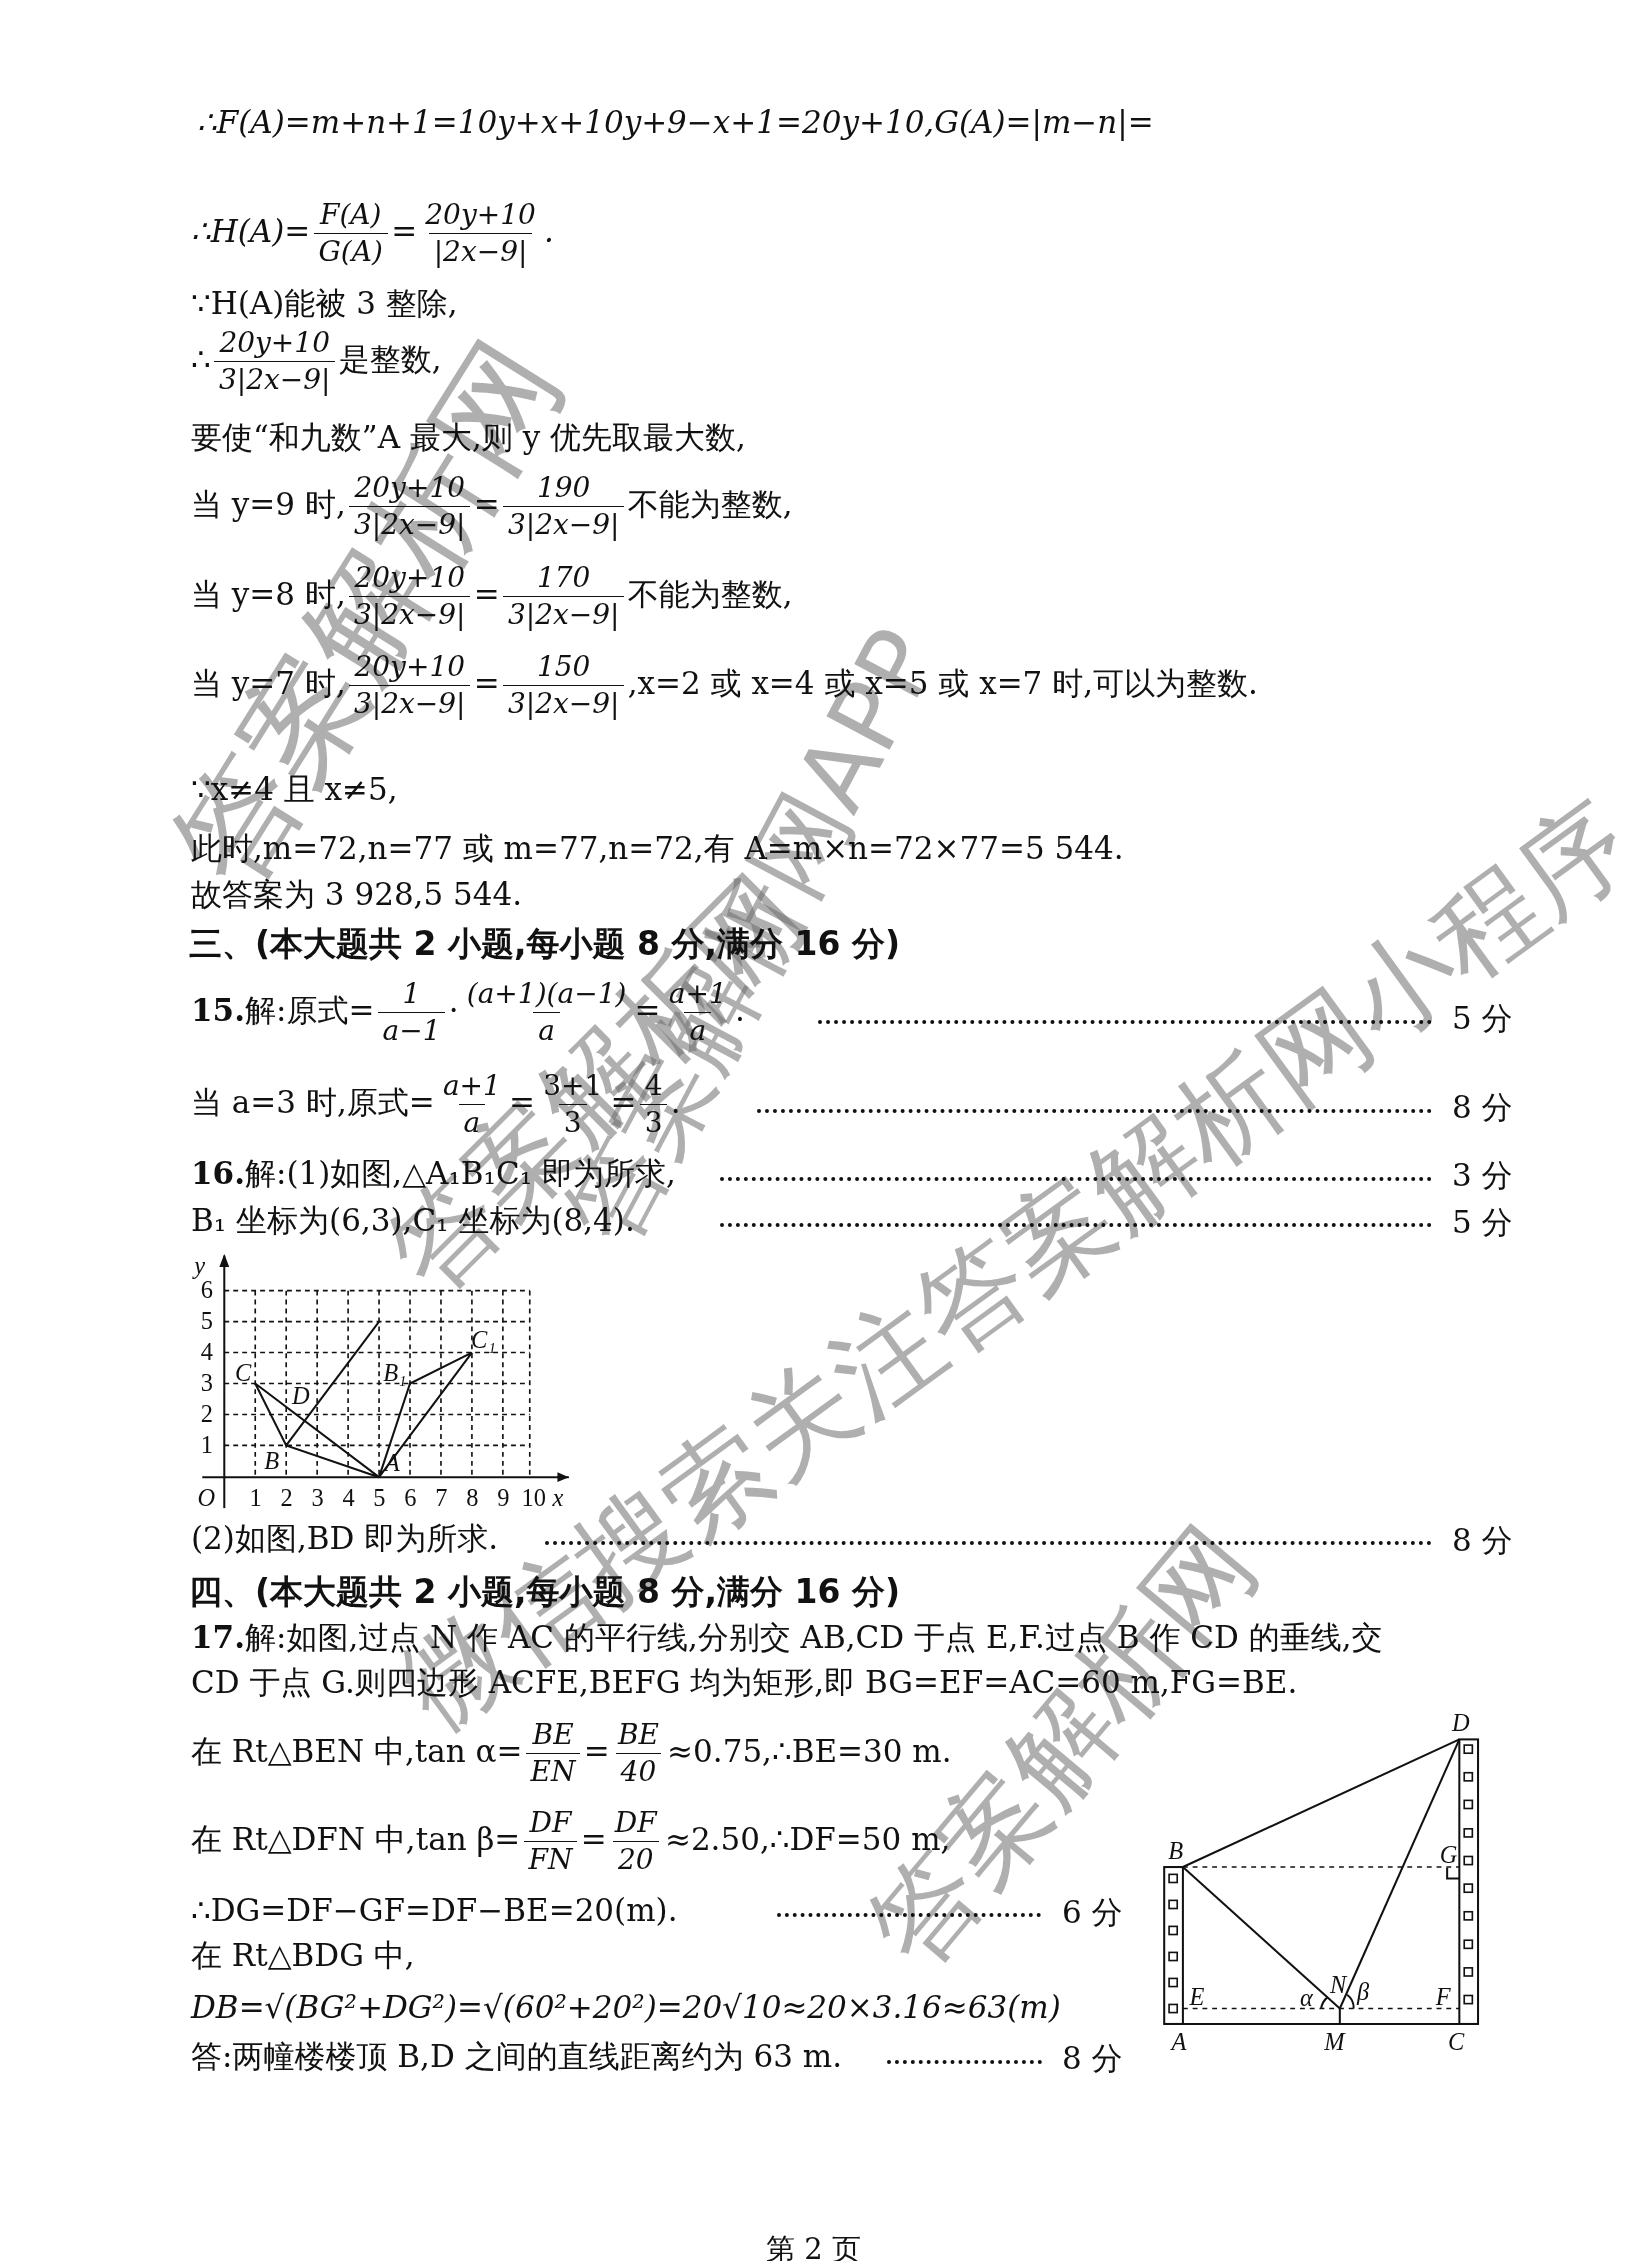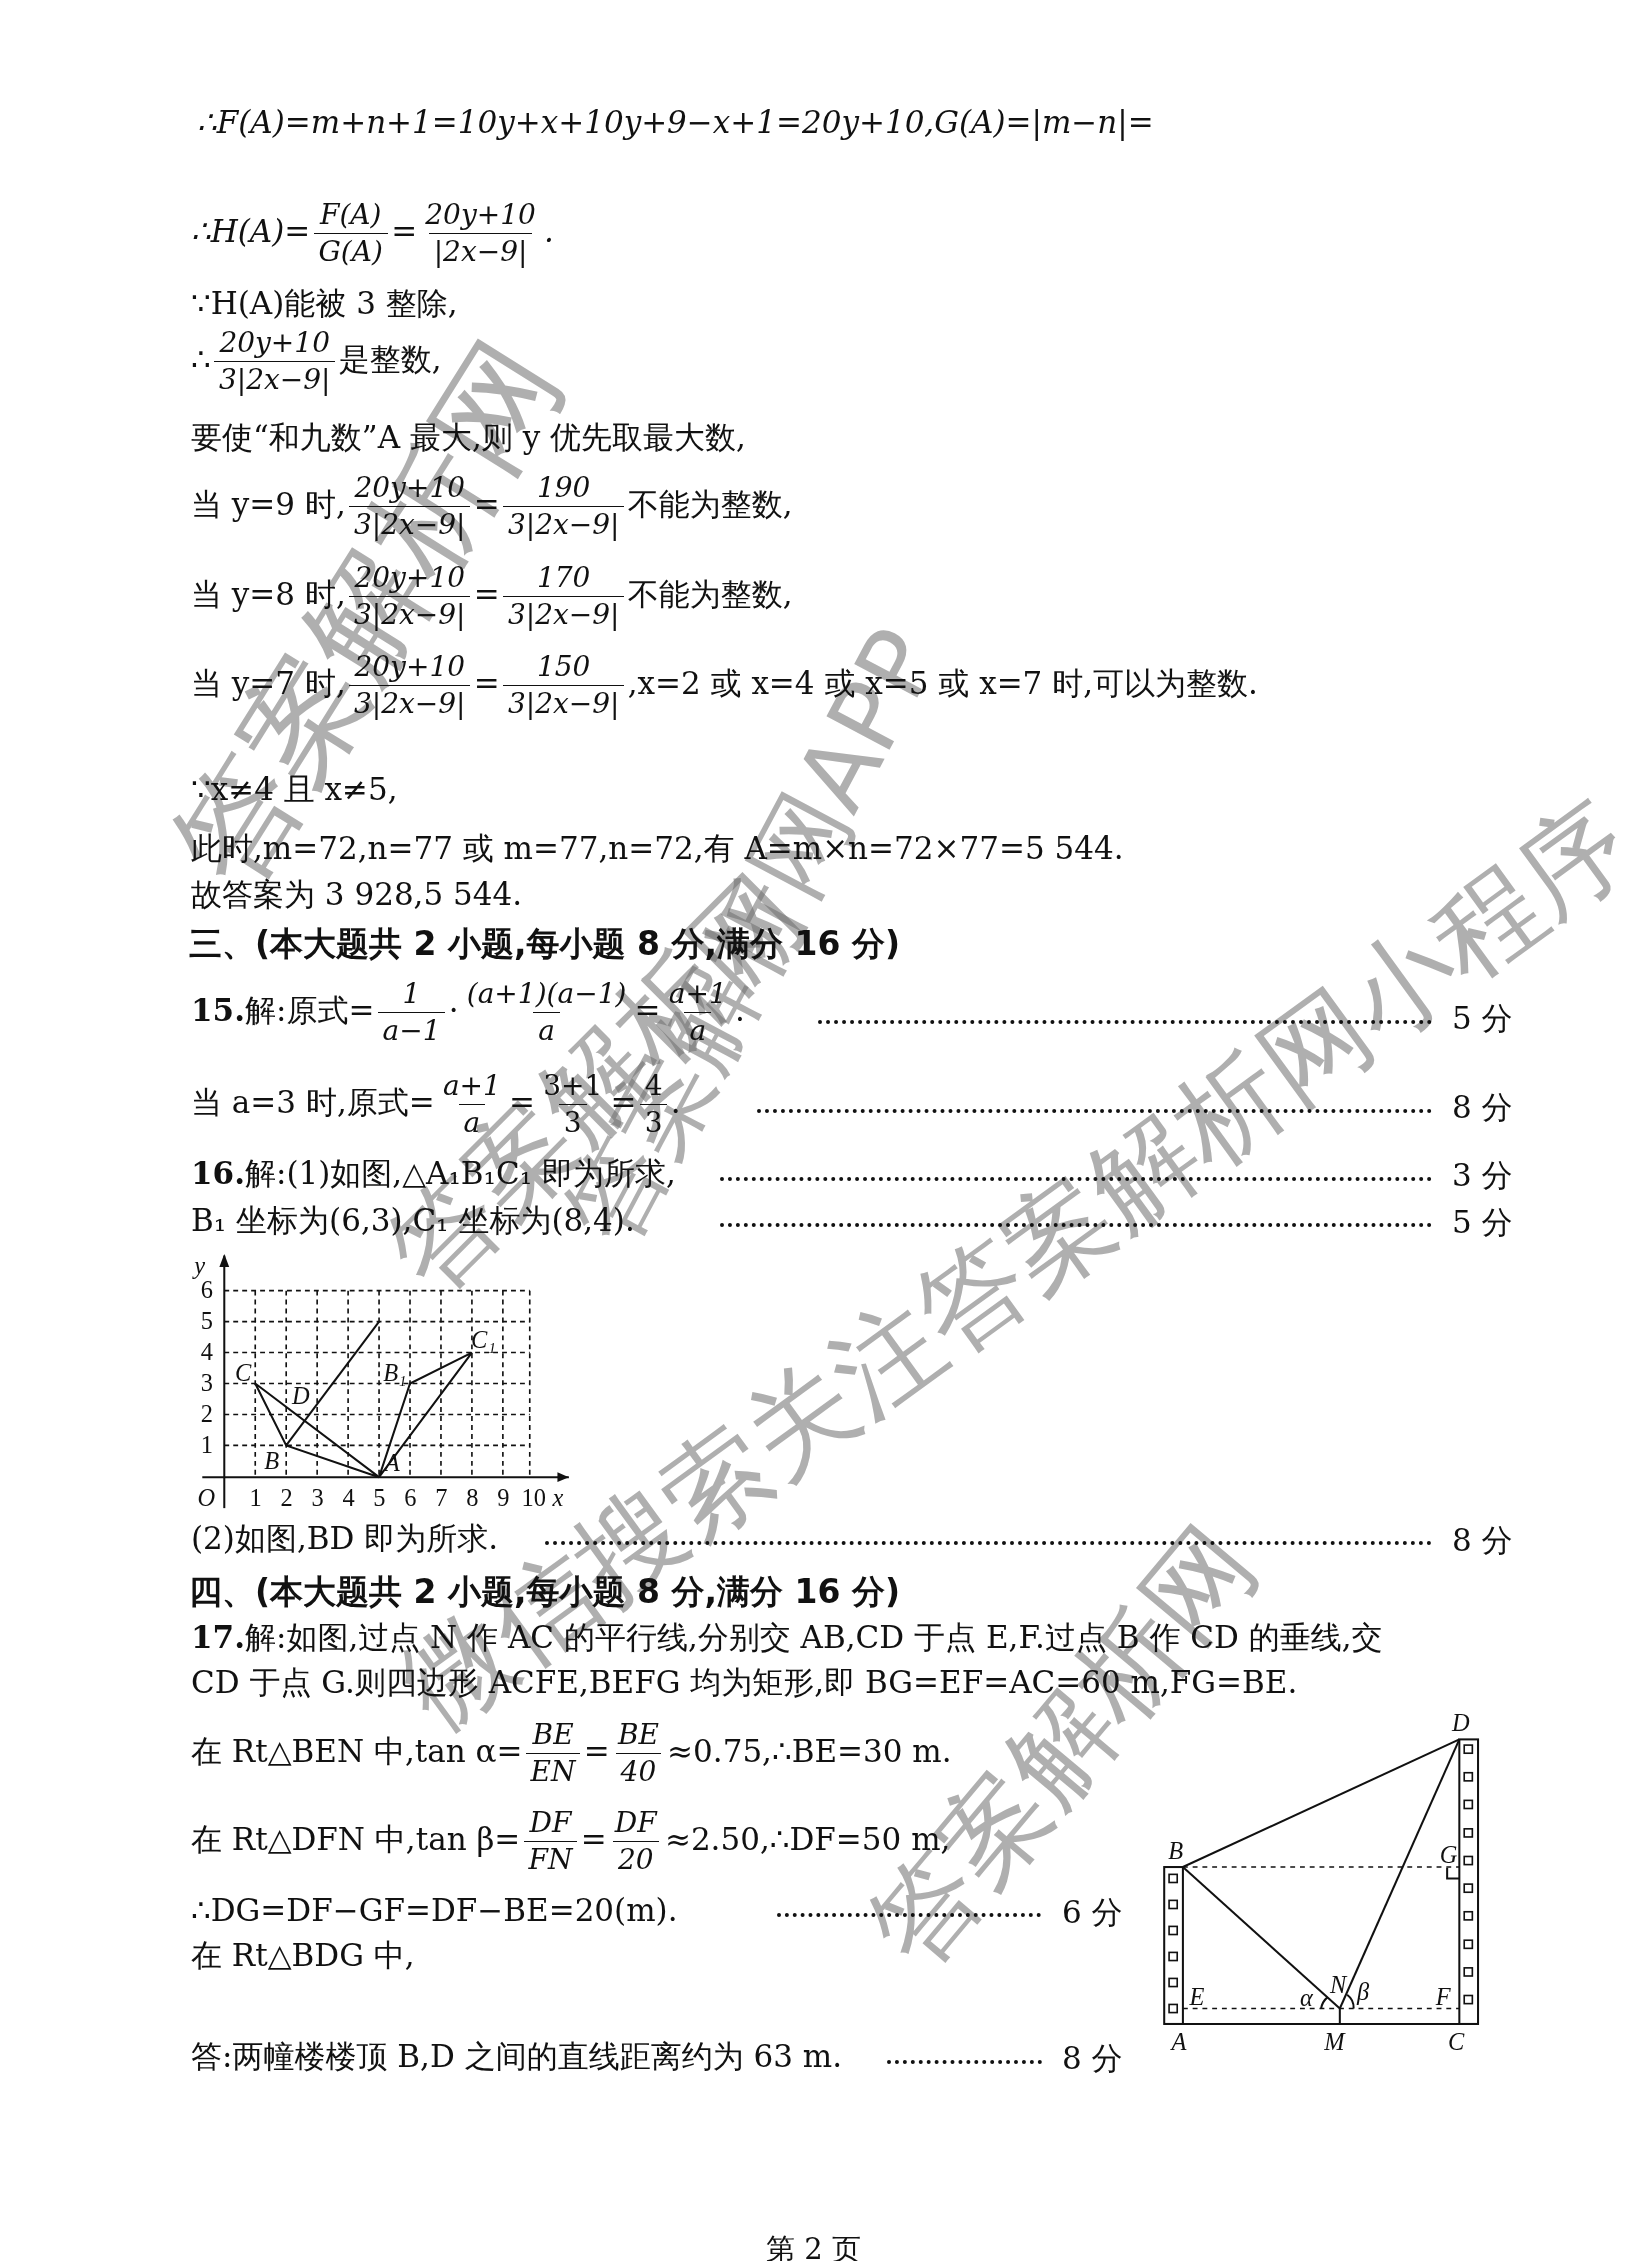--- a/index.html
+++ b/index.html
@@ -212,20 +212,21 @@
         <span class="num">DF</span>
         <span class="den">20</span>
       </span><span>≈2.50,∴DF=50 m,</span>
   </div>
 
   <div class="line" style="top:1892px;">∴DG=DF−GF=DF−BE=20(m).</div>
   <div class="dots" style="left:777px; width:264px; top:1908px;"></div>
   <div class="score" style="left:1062px; top:1892px;">6 分</div>
 
   <div class="line" style="top:1937px;">在 Rt△BDG 中,</div>
+  <div class="line it" style="top:1989px;">DB=√(BG²+DG²)=√(60²+20²)=20√10≈20×3.16≈63(m)</div>
   <div class="line" style="top:2038px;">答:两幢楼楼顶 B,D 之间的直线距离约为 63 m.</div>
   <div class="dots" style="left:887px; width:155px; top:2055px;"></div>
   <div class="score" style="left:1062px; top:2038px;">8 分</div>
 
   <svg style="position:absolute; left:1139px; top:1692px;" width="374" height="407" viewBox="0 0 460 500">
     <g stroke="#111" stroke-width="2.5" fill="none">
       <rect x="31" y="215" width="23" height="193"></rect>
       <rect x="394" y="58" width="23" height="350"></rect>
       <line x1="31" y1="408" x2="417" y2="408"></line>
       <line x1="54" y1="215" x2="394" y2="58"></line>

